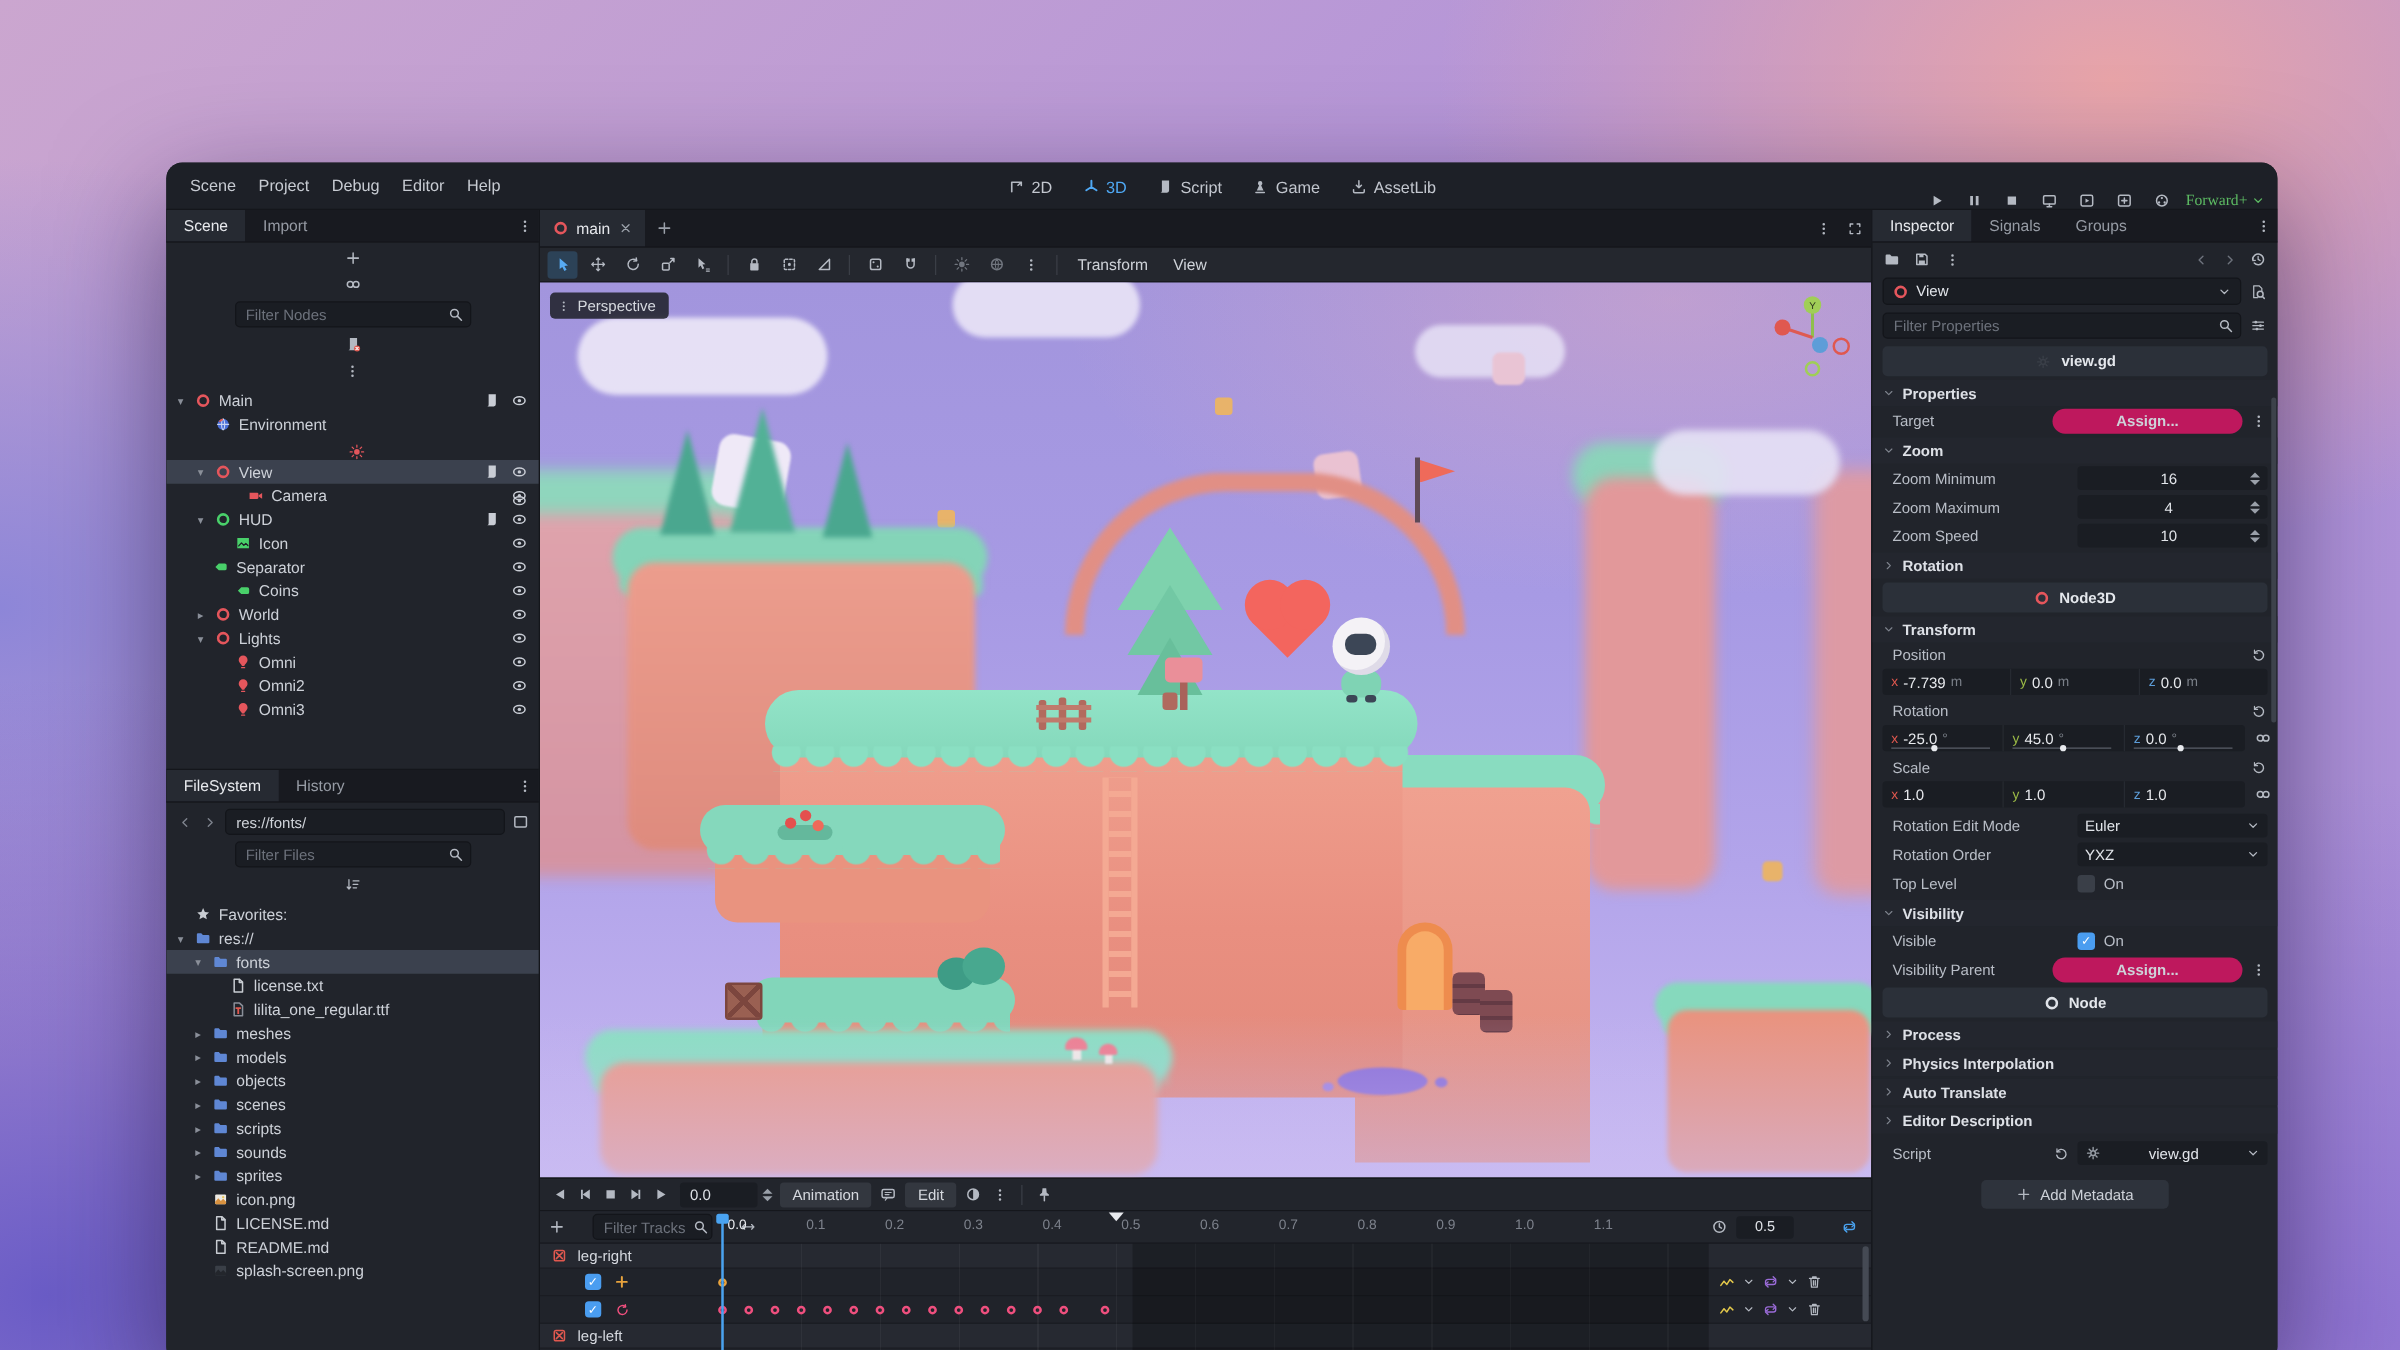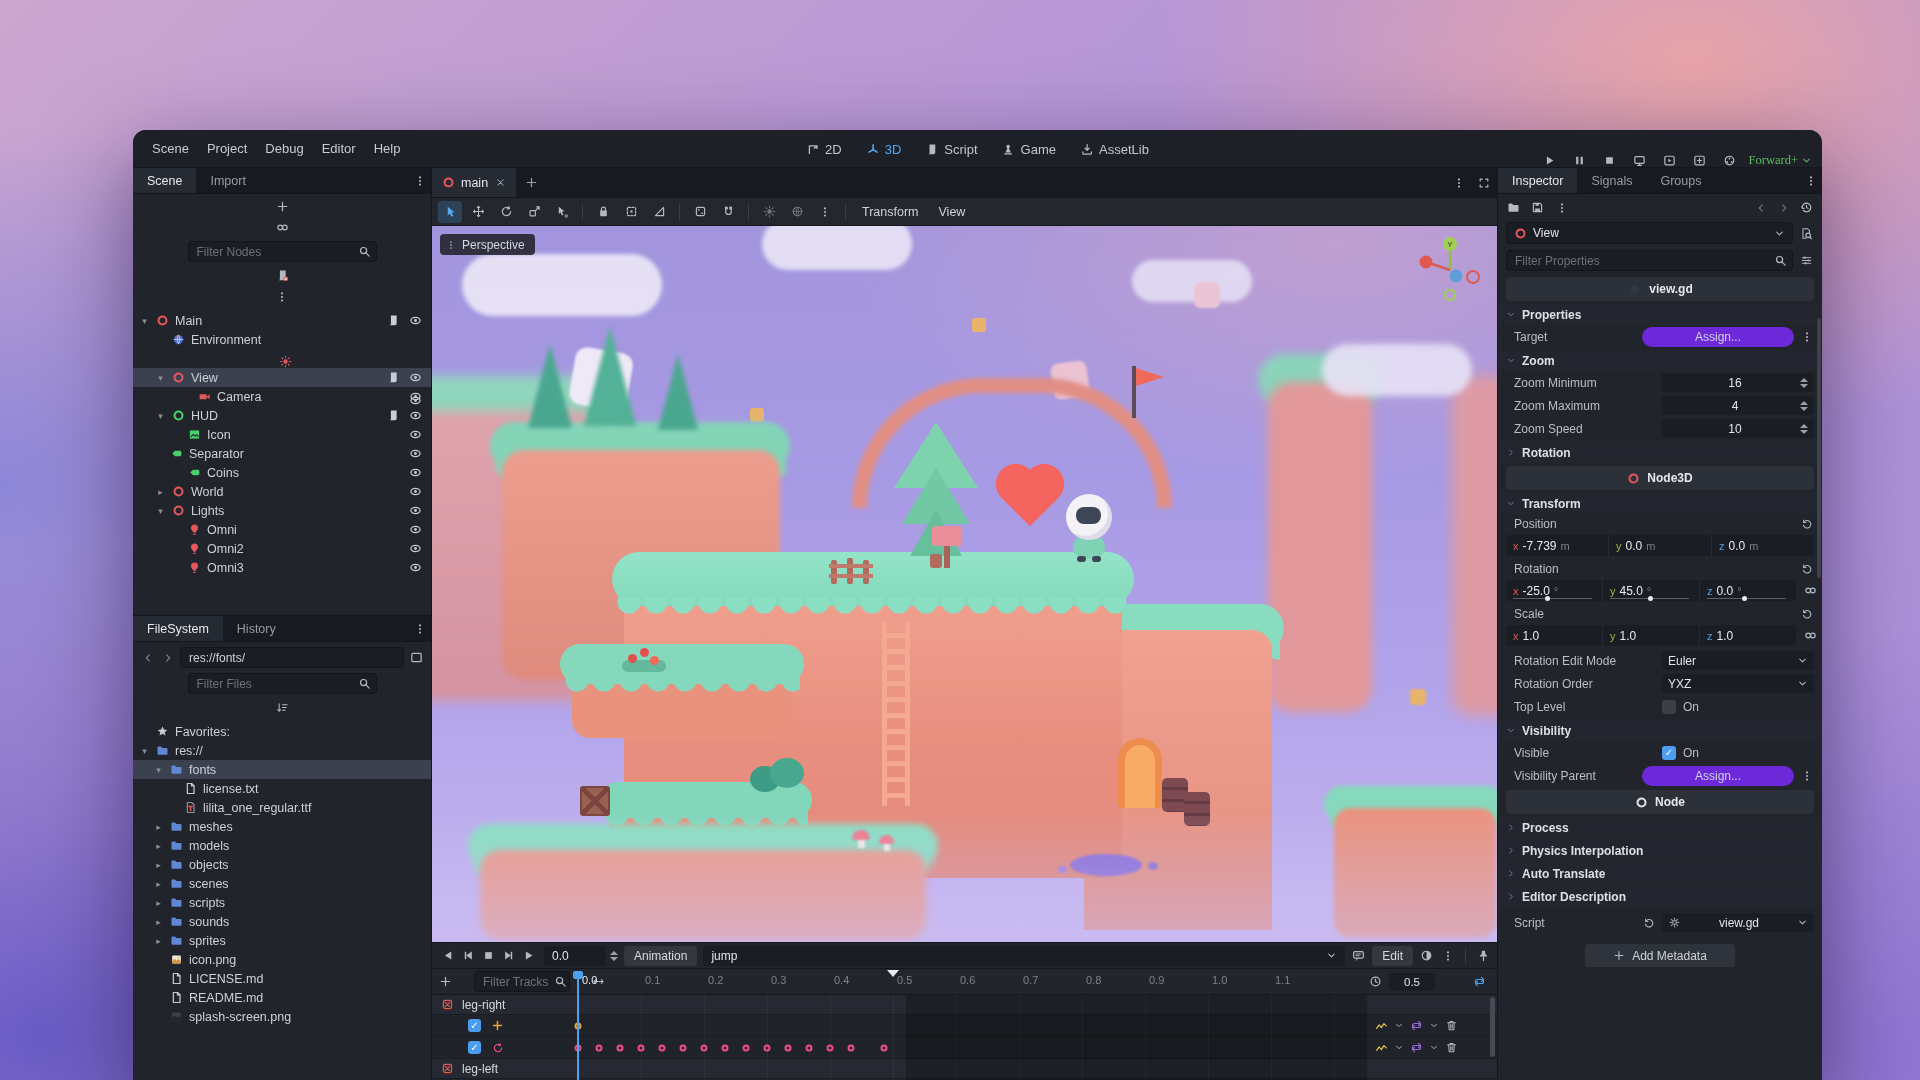--- a/index.html
+++ b/index.html
@@ -117,21 +117,21 @@
   .nodefield{flex:1;height:22px;background:#1a1d23;border:1px solid #13151a;border-radius:4px;display:flex;align-items:center;gap:6px;padding:0 7px;color:#e2e5ea;}
   .catbar{margin:3px 8px;background:#2b3039;border-radius:4px;height:24px;display:flex;align-items:center;justify-content:center;gap:7px;font-weight:bold;color:#e4e7ec;}
   .sect{display:flex;align-items:center;gap:6px;height:21px;padding:0 8px;font-weight:bold;color:#dde0e6;background:#23262e;margin-top:2px;}
   .sect .icon{color:#7e838d;}
   .prow{display:flex;align-items:center;height:23px;padding:0 8px 0 16px;color:#b9bec7;}
   .prow .plabel{flex:1;}
   .pctl{width:152px;display:flex;align-items:center;}
   .spinfield{flex:1;height:19px;background:#1a1d23;border-radius:3px;display:flex;align-items:center;padding:0 6px;color:#e2e5ea;position:relative;}
   .spinfield .val{flex:1;text-align:center;}
   .ddfield{flex:1;height:19px;background:#1a1d23;border-radius:3px;display:flex;align-items:center;padding:0 6px;color:#e2e5ea;gap:5px;}
-  .assign{flex:1;height:20px;background:#6d28d9;border-radius:10px;display:flex;align-items:center;justify-content:center;color:#ced2d9;}
+  .assign{flex:1;height:20px;background:#be185d;border-radius:10px;display:flex;align-items:center;justify-content:center;color:#ced2d9;font-weight:bold;}
   .vec3{display:flex;background:#1a1d23;border-radius:3px;margin:1px 8px 3px 8px;height:21px;align-items:center;position:relative;}
   .vcell{flex:1;display:flex;align-items:center;gap:4px;padding:0 7px;position:relative;height:100%;}
   .vcell + .vcell{border-left:1px solid #262a31;}
   .ax{font-size:11px;}
   .ax-x{color:#e0584f;}.ax-y{color:#9bba46;}.ax-z{color:#5d9dd8;}
   .vval{color:#e8eaee;}
   .vunit{color:#7b8089;font-size:11px;}
   .sl{position:absolute;left:7px;right:10px;bottom:2px;height:1px;background:#5a5f69;}
   .sl .dot{position:absolute;top:-2px;width:5px;height:5px;border-radius:50%;background:#e8eaee;}
   .hdr-right{margin-left:auto;display:flex;align-items:center;gap:6px;color:#aab0ba;}
@@ -1086,28 +1086,20 @@
               </span>
             </span>
         <span class="timebox">
               <span>0.0</span>
             </span>
         <span class="spin">
               <i class="up"></i>
               <i class="dn"></i>
             </span>
         <span class="abtn">Animation</span>
-        <span class="clipfield">
-          <span style="flex:1;">jump</span>
-          <span class="icon" style="width:11px;">
-                <svg viewBox="0 0 14 14" width="11" height="11" fill="none" stroke="currentColor" stroke-width="1.3" stroke-linecap="round" stroke-linejoin="round">
-                  <path d="M3.5 5.2L7 8.7l3.5-3.5"></path>
-                </svg>
-              </span>
-        </span>
         <span class="icon">
               <svg viewBox="0 0 14 14" width="13" height="13" fill="none" stroke="currentColor" stroke-width="1.3" stroke-linecap="round" stroke-linejoin="round">
                 <rect x="1.8" y="2.8" width="10.4" height="7" rx="1.4"></rect>
                 <path d="M4.6 12L6.2 9.8M4.4 5.4h5.2M4.4 7.2h3.4" stroke-width="1"></path>
               </svg>
             </span>
         <span class="abtn">Edit</span>
         <span class="icon">
               <svg viewBox="0 0 14 14" width="13" height="13" fill="none" stroke="currentColor" stroke-width="1.3" stroke-linecap="round" stroke-linejoin="round">
                 <circle cx="7" cy="7" r="4.6"></circle>

